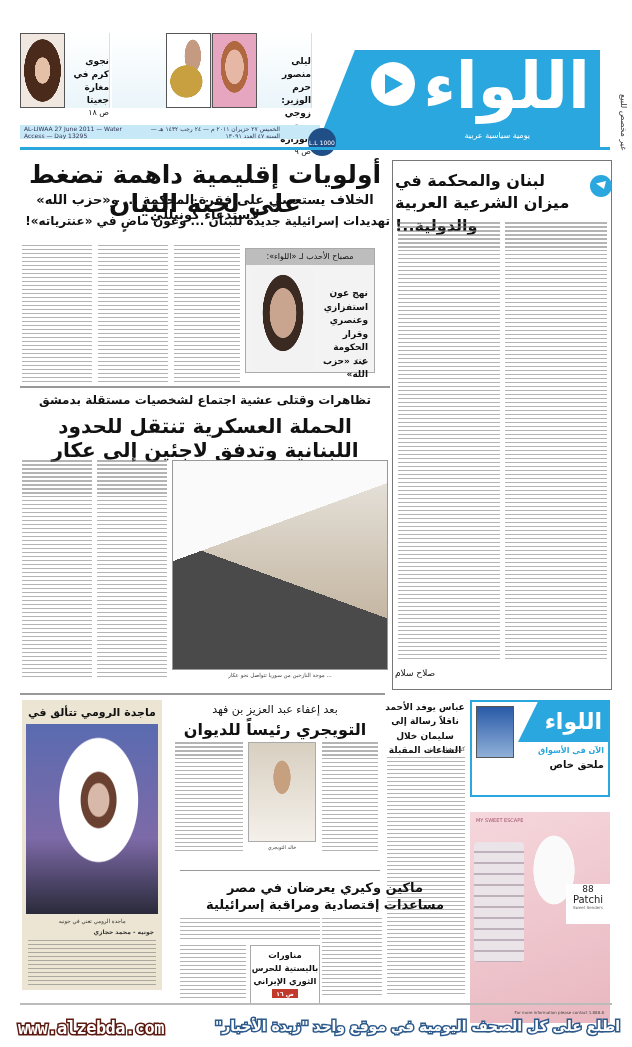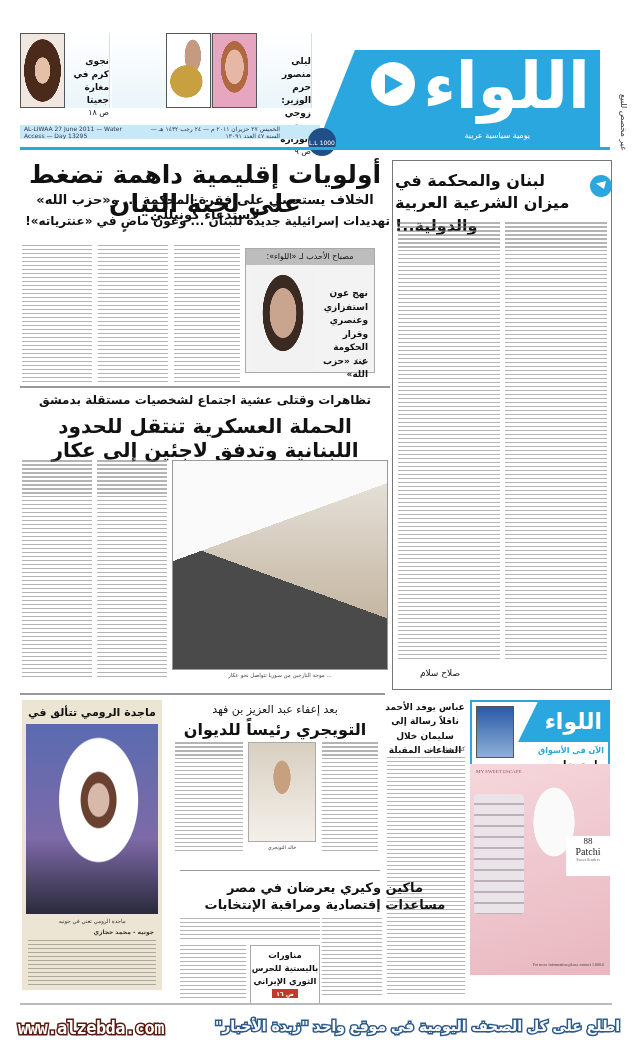--- a/index.html
+++ b/index.html
@@ -33,21 +33,21 @@
   .inset-title { height: 16px; background: #bdbdbd; font-size: 8px; text-align: center; line-height: 16px; }
   .inset-photo { position: absolute; left: 6px; top: 22px; width: 62px; height: 100px; background: radial-gradient(ellipse at 50% 42%, #c9a58f 0 30%, #3b2a22 31% 46%, #f2f2f2 47%); }
   .inset-text { position: absolute; right: 6px; top: 38px; width: 50px; font-size: 9px; font-weight: bold; line-height: 1.5; }
   .inset-page { position: absolute; right: 6px; bottom: 8px; font-size: 6px; }
 
   
   .editorial-box { left: 392px; top: 160px; width: 220px; height: 530px; border: 1px solid #777; }
   .editorial-icon { left: 590px; top: 175px; width: 22px; height: 22px; border-radius: 50%; background: #2aa7de; }
   .editorial-icon::after { content: ""; position: absolute; left: 6px; top: 6px; width: 10px; height: 8px; background: #fff; clip-path: polygon(0 30%, 100% 0, 80% 100%); }
   .editorial-title { left: 395px; top: 170px; width: 190px; font-size: 16px; font-weight: bold; text-align: left; line-height: 1.4; }
-  .editorial-author { left: 395px; top: 668px; width: 90px; font-size: 9px; text-align: center; }
+  .editorial-author { left: 395px; top: 668px; width: 90px; font-size: 9px; text-align: left; }
 
   
   .rule-gray { height: 2px; background: #999; }
   .story2-kicker { left: 20px; top: 393px; width: 370px; font-size: 12px; font-weight: bold; text-align: center; }
   .story2-headline { left: 20px; top: 414px; width: 370px; font-size: 20px; font-weight: bold; text-align: center; letter-spacing: -0.5px; }
   .camp-photo { left: 172px; top: 460px; width: 216px; height: 210px; background:
       linear-gradient(160deg, #fafafa 0 35%, transparent 35%),
       linear-gradient(200deg, transparent 55%, #4a4a4a 55%),
       linear-gradient(#e9e6e0, #b9a78e); border: 1px solid #999; }
   .camp-caption { left: 172px; top: 672px; width: 216px; font-size: 5.5px; color: #444; text-align: center; }
@@ -72,21 +72,21 @@
   .iran-box { left: 250px; top: 945px; width: 70px; height: 60px; border: 1px solid #aaa; font-size: 8.5px; font-weight: bold; text-align: center; line-height: 1.5; padding-top: 3px; }
   .iran-page { display: inline-block; background: #c0392b; color: #fff; font-size: 6px; padding: 0 4px; margin-top: 2px; }
 
   .promo-box { left: 470px; top: 700px; width: 140px; height: 97px; border: 2px solid #2aa7de; background: #fff; }
   .promo-logo { position: absolute; right: 0; top: 0; width: 90px; height: 40px; background: #2aa7de; clip-path: polygon(22% 0, 100% 0, 100% 100%, 0 100%); color: #fff; font-size: 22px; font-weight: bold; text-align: right; padding-right: 6px; line-height: 40px; }
   .promo-mag { position: absolute; left: 4px; top: 4px; width: 38px; height: 52px; background: linear-gradient(#2a5aa8, #8fb0d8); border: 1px solid #555; }
   .promo-line1 { position: absolute; right: 4px; top: 44px; font-size: 8px; color: #2aa7de; font-weight: bold; }
   .promo-line2 { position: absolute; right: 4px; top: 57px; font-size: 10px; font-weight: bold; }
   .promo-line3 { position: absolute; right: 4px; top: 73px; font-size: 9.5px; font-weight: bold; color: #111; }
 
-  .patchi-ad { left: 470px; top: 764px; width: 140px; height: 211px; background: linear-gradient(160deg, #f5d7dc, #e9b7c0); font-family: Liberation Serif, serif; }
+  .patchi-ad { left: 470px; top: 812px; width: 140px; height: 211px; background: linear-gradient(160deg, #f5d7dc, #e9b7c0); }
   .patchi-tagline { position: absolute; left: 6px; top: 5px; font-size: 5px; color: #a0506b; direction: ltr; }
   .patchi-stairs { position: absolute; left: 4px; top: 30px; width: 50px; height: 120px; background: repeating-linear-gradient(#eae3e8 0 9px, #bfb1bb 9px 11px); border-radius: 4px; }
   .patchi-figure { position: absolute; left: 60px; top: 18px; width: 60px; height: 100px; background: radial-gradient(ellipse at 40% 40%, #fafafa 0 40%, transparent 41%); }
   .patchi-logo-card { position: absolute; right: 0; top: 72px; width: 44px; height: 40px; background: #fff; text-align: center; direction: ltr; }
   .patchi-mark { font-size: 9px; color: #222; }
   .patchi-name { font-size: 10px; color: #222; }
   .patchi-sub { font-size: 4px; color: #666; }
   .patchi-contact { position: absolute; right: 6px; bottom: 8px; font-size: 4px; color: #444; direction: ltr; text-align: left; }
 
   
@@ -175,21 +175,21 @@
 <div class="abs tuwaijri-photo"></div>
 <div class="abs tuwaijri-caption">خالد التويجري</div>
 <div class="abs text-col" style="left:322px;top:742px;width:56px;height:110px;"></div>
 
 <div class="abs abbas-headline">عباس يوفد الأحمد ناقلاً رسالة إلى سليمان خلال الساعات المقبلة</div>
 <div class="abs abbas-byline">كتب هيثم زعيتر</div>
 <div class="abs text-col" style="left:387px;top:757px;width:78px;height:240px;"></div>
 
 <div class="abs rule-gray" style="left:180px;top:870px;width:200px;height:1px;"></div>
 <div class="abs macain-headline">ماكين وكيري يعرضان في مصر</div>
-<div class="abs macain-sub">مساعدات إقتصادية ومراقبة الإنتخابات</div>
+<div class="abs macain-sub">مساعدات إقتصادية ومراقبة إسرائيلية</div>
 <div class="abs text-col" style="left:322px;top:918px;width:60px;height:80px;"></div>
 <div class="abs text-col" style="left:180px;top:918px;width:140px;height:24px;"></div>
 <div class="abs text-col" style="left:180px;top:945px;width:66px;height:55px;"></div>
 <div class="abs iran-box">
   <div>مناورات باليستية للحرس الثوري الإيراني</div>
   <span class="iran-page">ص ١٦</span>
 </div>
 
 <div class="abs promo-box">
   <div class="promo-mag"></div>

